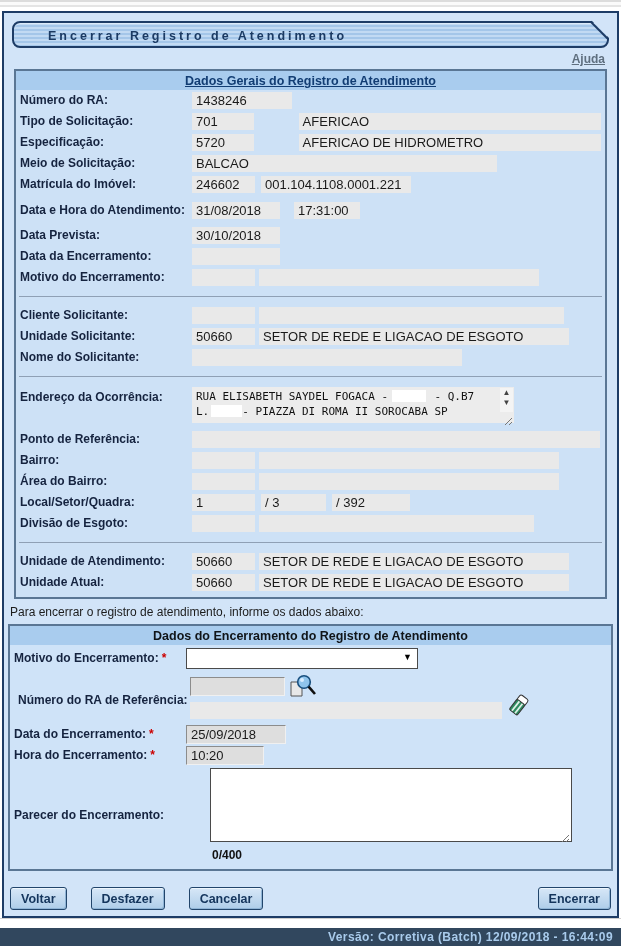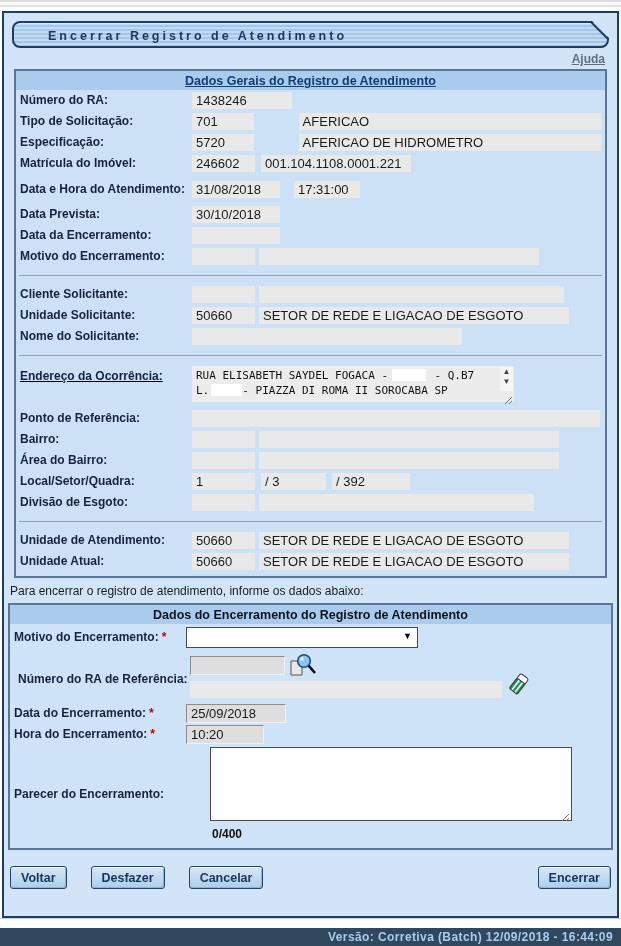--- a/index.html
+++ b/index.html
@@ -40,21 +40,21 @@
   .input-inset{background:#dedede;border:1px solid #8c8c8c;border-bottom-color:#f0f0f0;border-right-color:#f0f0f0;
     height:19px;font-size:13px;color:#1a1a1a;padding:1px 4px;font-family:"Liberation Sans",sans-serif;}
   .gap4{margin-left:4px;}.gap6{margin-left:6px;}.gap14{margin-left:14px;}.ml45{margin-left:45px;}
   .w63{width:63px;}.w65{width:65px;}.w66{width:66px;}.w70{width:78px;}.w78{width:78px;}.w88{width:88px;}
   .w95{width:95px;}.w100{width:100px;}.w150{width:150px;}.w270{width:270px;}
   .w275{width:275px;}.w280{width:280px;}.w300{width:300px;}.w305{width:305px;}.w310{width:310px;}
   .w312{width:312px;}.w408{width:408px;}
   .sep{border-top:1px solid #8fa0b5;margin:8px 3px;}
 
   
-  .row-addr{display:flex;align-items:flex-start;padding:2px 4px;min-height:44px;text-decoration:underline;}
+  .row-addr{display:flex;align-items:flex-start;padding:2px 4px;min-height:44px;}
   .row-addr .lbl{padding-top:4px;}
   .addr-wrap{position:relative;width:322px;}
   .addr{width:322px;height:36px;background:#ececec;border:0;resize:none;overflow:hidden;
     font-family:"DejaVu Sans Mono",monospace;font-size:11px;line-height:15px;padding:2px 16px 2px 4px;color:#111;white-space:pre;}
   .addr-scroll{position:absolute;top:1px;right:1px;width:13px;height:24px;display:flex;flex-direction:column;align-items:center;font-size:8px;color:#444;line-height:10px;background:#f4f4f4;cursor:pointer;}
   .addr-grip{position:absolute;right:1px;bottom:1px;}
   .redact{position:absolute;background:#ffffff;}
   .redact.r1{left:200px;top:3px;width:34px;height:12px;}
   .redact.r2{left:19px;top:18px;width:31px;height:12px;}
 
@@ -118,20 +118,24 @@
         <div class="box w63">701</div>
         <div class="box w310 ml45">AFERICAO</div>
       </div>
 
       <div class="row">
         <div class="lbl">Especificação:</div>
         <div class="box w63">5720</div>
         <div class="box w310 ml45">AFERICAO DE HIDROMETRO</div>
       </div>
 
+      <div class="row">
+        <div class="lbl">Meio de Solicitação:</div>
+        <div class="box w305">BALCAO</div>
+      </div>
 
       <div class="row">
         <div class="lbl">Matrícula do Imóvel:</div>
         <div class="box w63">246602</div>
         <div class="box w150 gap6">001.104.1108.0001.221</div>
       </div>
 
       <div class="row" style="min-height:30px;">
         <div class="lbl">Data e Hora do Atendimento:</div>
         <div class="box w88">31/08/2018</div>

